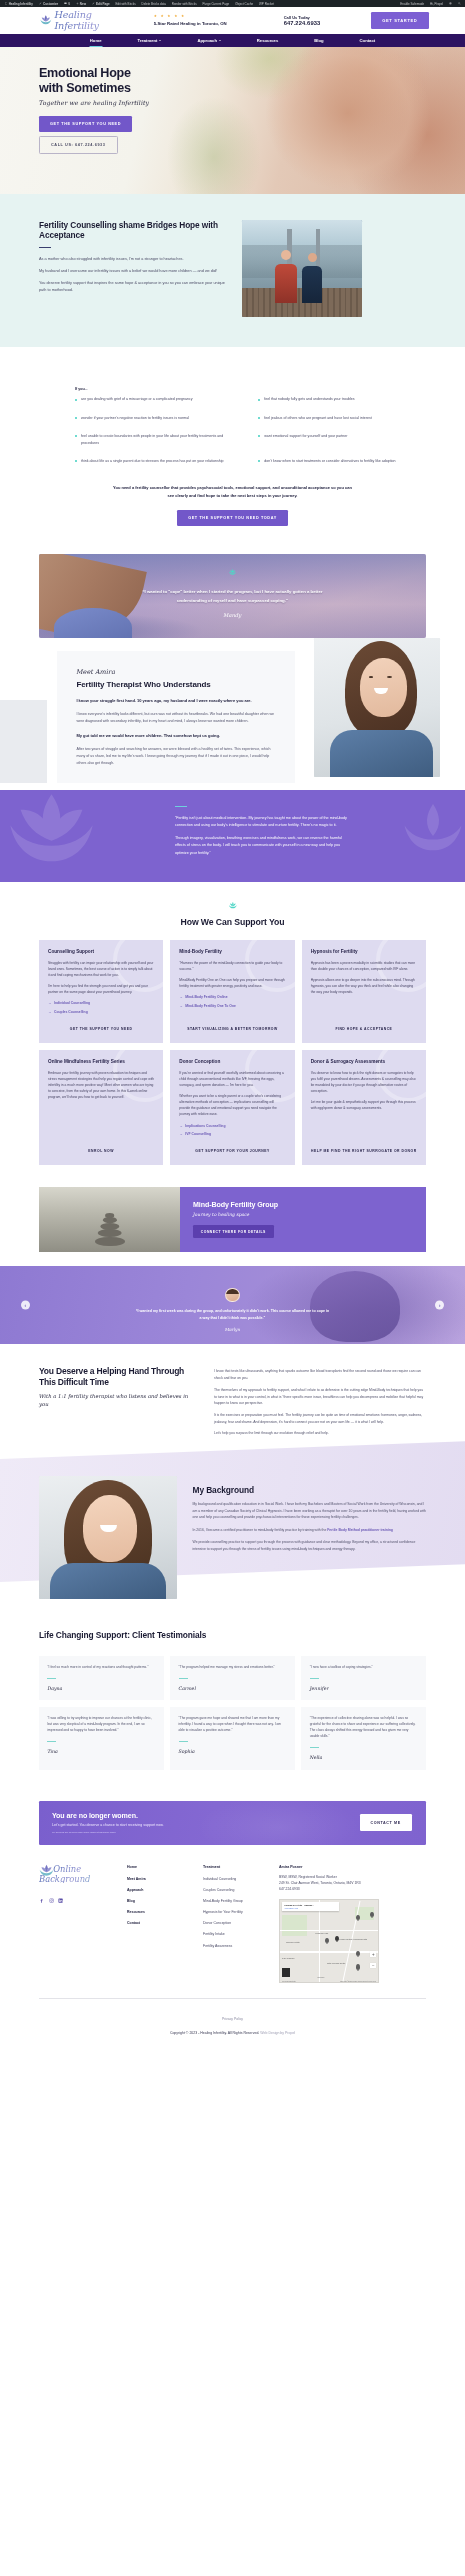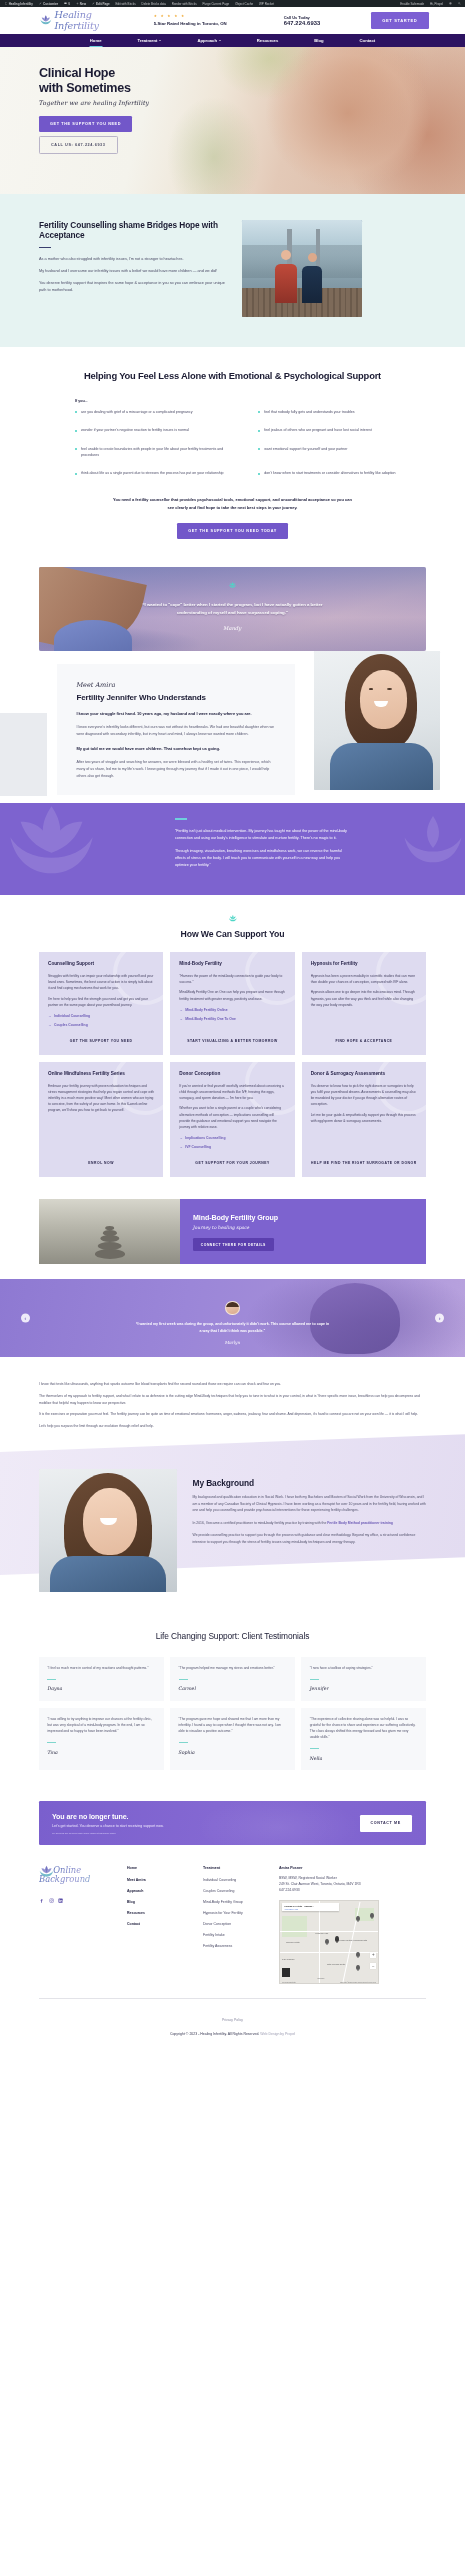--- a/index.html
+++ b/index.html
@@ -224,21 +224,21 @@
     background:linear-gradient(170deg,#f4d5be,#e4bb9f);}
   .bg-photo .smile{position:absolute;left:44%;top:40%;width:17px;height:6.5px;border-radius:0 0 17px 17px;background:#fff;}
   .bg-photo .top{position:absolute;left:8%;bottom:0;width:116px;height:36px;border-radius:23px 23px 0 0;
     background:linear-gradient(160deg,#5c7ea7,#3e5c7f);}
   .bg-txt{flex:1;padding-top:9px;}
   .bg-txt h2{font-size:8.4px;font-weight:700;color:#1b1b33;letter-spacing:-0.1px;}
   .bg-txt p{font-size:3.4px;line-height:1.95;color:#51516b;margin-top:5.8px;}
   .bg-txt a.il{color:#6b5ab5;font-weight:700;text-decoration:none;}
   
   .tst{ padding: 22px 39px 19.4px;background:#fff;}
-  .tst h2{ text-align:center;font-size:8.4px;line-height:1.35;font-weight:400;color:#1b1b33;margin-bottom:14.2px;letter-spacing:-0.1px;margin-top:8px;}
+  .tst h2{ text-align:left;font-size:8.4px;line-height:1.35;font-weight:700;color:#1b1b33;margin-bottom:14.2px;letter-spacing:-0.1px;}
   .tst-grid{ display:grid;grid-template-columns:repeat(3,1fr);gap:6.5px;}
   .tcard{ background:#f7f8fa;padding:8.4px 8.4px 9.7px;}
   .tcard p{ font-size:3.3px;line-height:1.85;color:#51516b;}
   .tcard .tr{ width:9px;height:1px;background:#7fd6cd;margin:7.8px 0 6.5px;}
   .tcard .tn{ font-family:"DejaVu Serif",serif;font-style:italic;font-size:4.7px;color:#2a2a42;}
   
   .ctab{ margin:11.6px 39px 0;position:relative;height:44px;overflow:hidden;border-radius:1.3px;
     background:linear-gradient(100deg,#7a5fcd 0%,#8468d2 45%,#7f63cf 100%);}
   .ctab::before{content:"";position:absolute;inset:0;opacity:.25;
     background:radial-gradient(ellipse 116px 45px at 62% 60%, rgba(255,255,255,.35),transparent 70%);}
@@ -381,21 +381,21 @@
       <span>Blog</span>
     </a>
   <a href="#">
       <span>Contact</span>
     </a>
 </div>
 
 <div class="hero">
   <div class="hero-inner">
     <h1>
-      <span>Clinical Hope</span><br>
+      <span>Emotional Hope</span><br>
       <span>with Sometimes</span>
     </h1>
     <div class="hero-sub">Together we are healing Infertility</div>
     <div class="hero-btns">
       <button class="btn-primary">GET THE SUPPORT YOU NEED</button>
       <button class="btn-ghost">CALL US: 647.224.6933</button>
     </div>
   </div>
 </div>
 
@@ -416,21 +416,20 @@
       <div class="deck"></div>
       <div class="p1"></div>
         <div class="p1h"></div>
         <div class="p2"></div>
         <div class="p2h"></div>
     </div>
   </div>
 </div>
 
 <div class="checks">
-  <h2>Helping You Feel Less Alone with Emotional &amp; Psychological Support</h2>
   <div class="ifyou">If you...</div>
   <div class="chk-grid">
     <div class="chk">
         <i class="dot"></i>
         <span class="t">are you dealing with grief of a miscarriage or a complicated pregnancy</span>
       </div>
     <div class="chk">
         <i class="dot"></i>
         <span class="t">feel that nobody fully gets and understands your troubles</span>
       </div>
@@ -477,21 +476,21 @@
       <p>“I wanted to "cope" better when I started the program, but I have actually gotten a better understanding of myself and have surpassed coping.”</p>
       <div class="q-name">Mandy</div>
     </div>
   </div>
 </div>
 
 <div class="amira">
   <div class="greyblock"></div>
   <div class="amira-card">
     <div class="amira-script">Meet Amira</div>
-    <h2>Fertility Jennifer Who Understands</h2>
+    <h2>Fertility Therapist Who Understands</h2>
     <div class="amira-lead">I know your struggle first hand. 10 years ago, my husband and I were exactly where you are.</div>
     <p class="body">I know everyone's infertility looks different, but ours was not without its heartbreaks. We had one beautiful daughter when we were diagnosed with secondary infertility,  but in my heart and mind, I always knew we wanted  more children.</p>
     <p class="strong">My gut told me we would have more children. That somehow kept us going.</p>
     <p class="body">After two years of struggle and searching for answers, we were blessed with a healthy set of twins. This experience, which many of us share, led me to my life's work. I knew going through my journey that if I made it out in one piece, I would help others also get through.</p>
   </div>
   <div class="amira-photo">
     <div class="ap-bg"></div>
       <div class="ap-hair"></div>
       <div class="ap-face"></div>
     <div class="ap-eye" style="left:43%;top:27%"></div>
@@ -624,20 +623,24 @@
   <div class="vt-in">
     <div class="vt-ava">
         <div class="h"></div>
       </div>
     <p>“I wanted my first week was during the group, and unfortunately it didn't work. This course allowed me to cope in a way that I didn't think was possible.”</p>
     <div class="vt-name">Marlyn</div>
   </div>
 </div>
 
 <div class="hh">
+  <div class="hh-l">
+    <h2>You Deserve a Helping Hand Through This Difficult Time</h2>
+    <div class="hh-sc">With a 1:1 fertility therapist who listens and believes in you</div>
+  </div>
   <div class="hh-r">
     <p>I know that tests like ultrasounds, anything that sparks outcome like blood transplants find the second round and those we require can can shock and fear on you.</p>
     <p>The themselves of my approach to fertility support, and what I relate to as defensive is the cutting edge Mind-Body techniques that help you to tune in to what is in your control, in what is "there specific more issue, breathless can help you decompress and mobilize that helpful may happen to know our perspective.</p>
     <p>It is the exercises or preparation you must feel. The fertility journey can be quite an time of emotional emotions: hormones, anger, sadness, jealousy, fear and shame. And depression, it's hard to connect you are not on your own life — it is what I will help.</p>
     <p>Let's help you surpass the limit through our evolution through relief and help.</p>
   </div>
 </div>
 
 <div class="bg-sec">
   <div class="bg-band"></div>
@@ -693,21 +696,21 @@
       <p>"The experience of collective sharing alone was so helpful. I was so grateful for the chance to share and experience our suffering collectively. The class always shifted this energy forward and has given me very usable skills."</p>
       <div class="tr"></div>
       <div class="tn">Nella</div>
     </div>
   </div>
 </div>
 
 <div class="ctab">
   <div class="ctab-in">
     <div class="ctab-l">
-      <h3>You are no longer tune.</h3>
+      <h3>You are no longer women.</h3>
       <p class="s">Let's get started. You deserve a chance to start receiving support now.</p>
       <p class="t">My services are covered under many different insurance plans.</p>
     </div>
     <button class="ctab-btn">CONTACT ME</button>
   </div>
 </div>
 
 <div class="foot">
   <div class="f-brand">
     <div class="f-logo">

